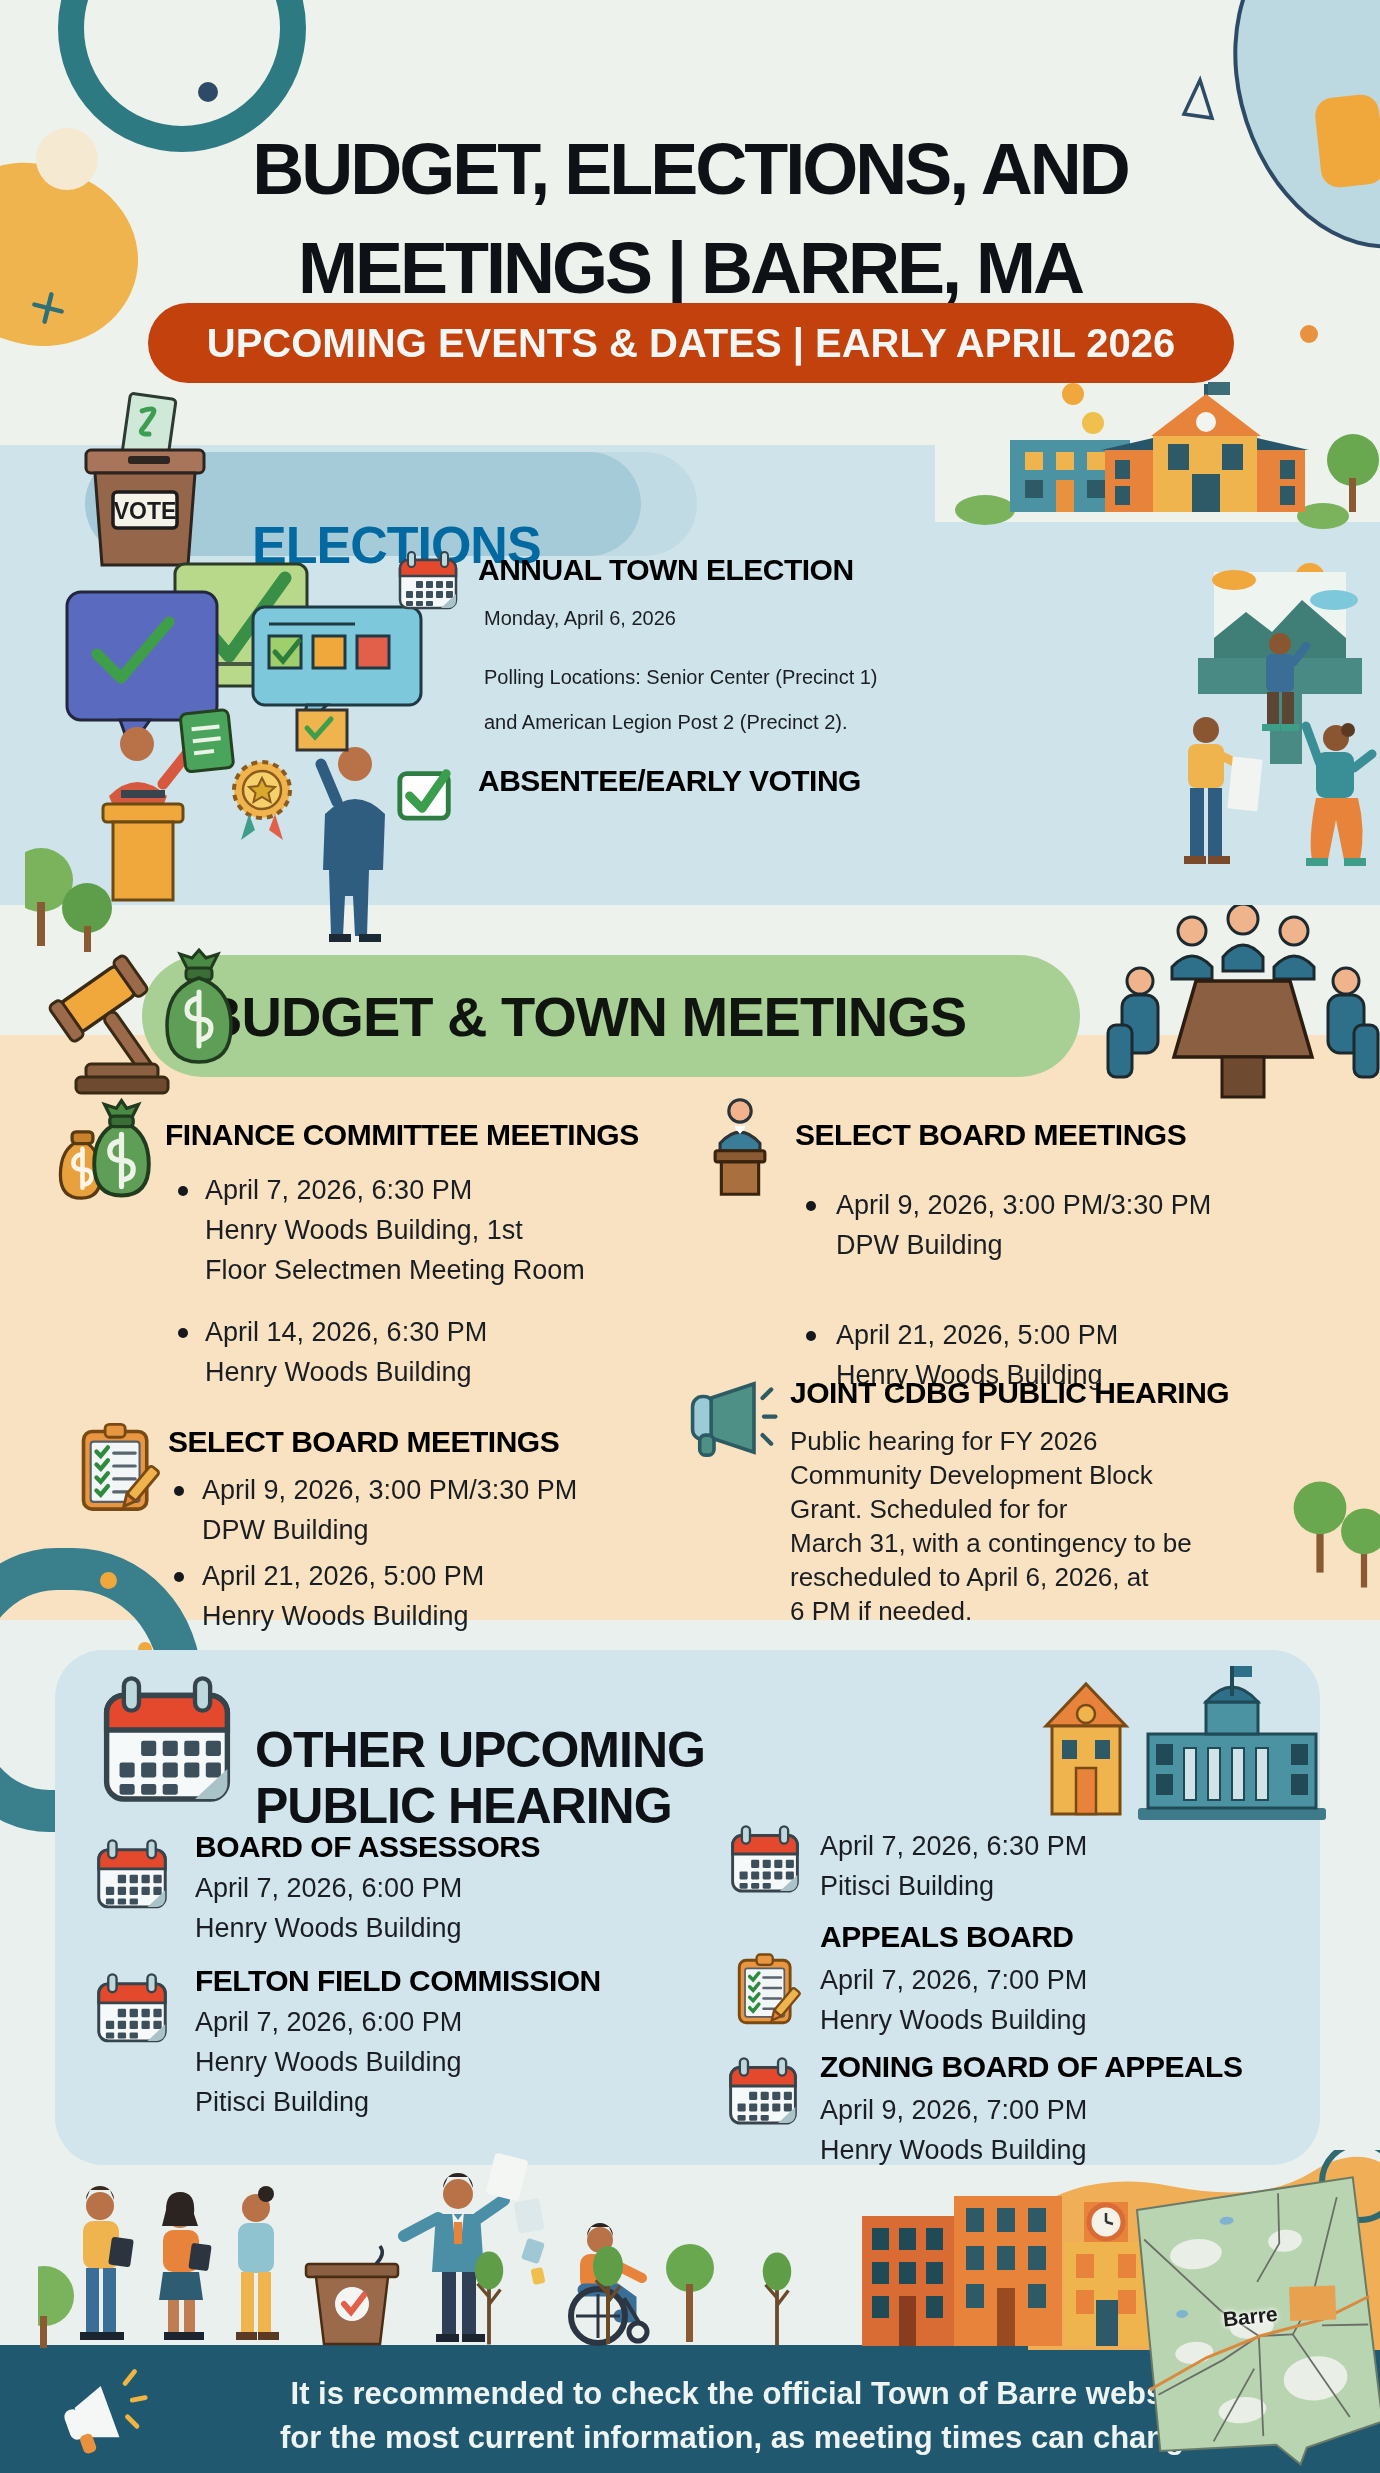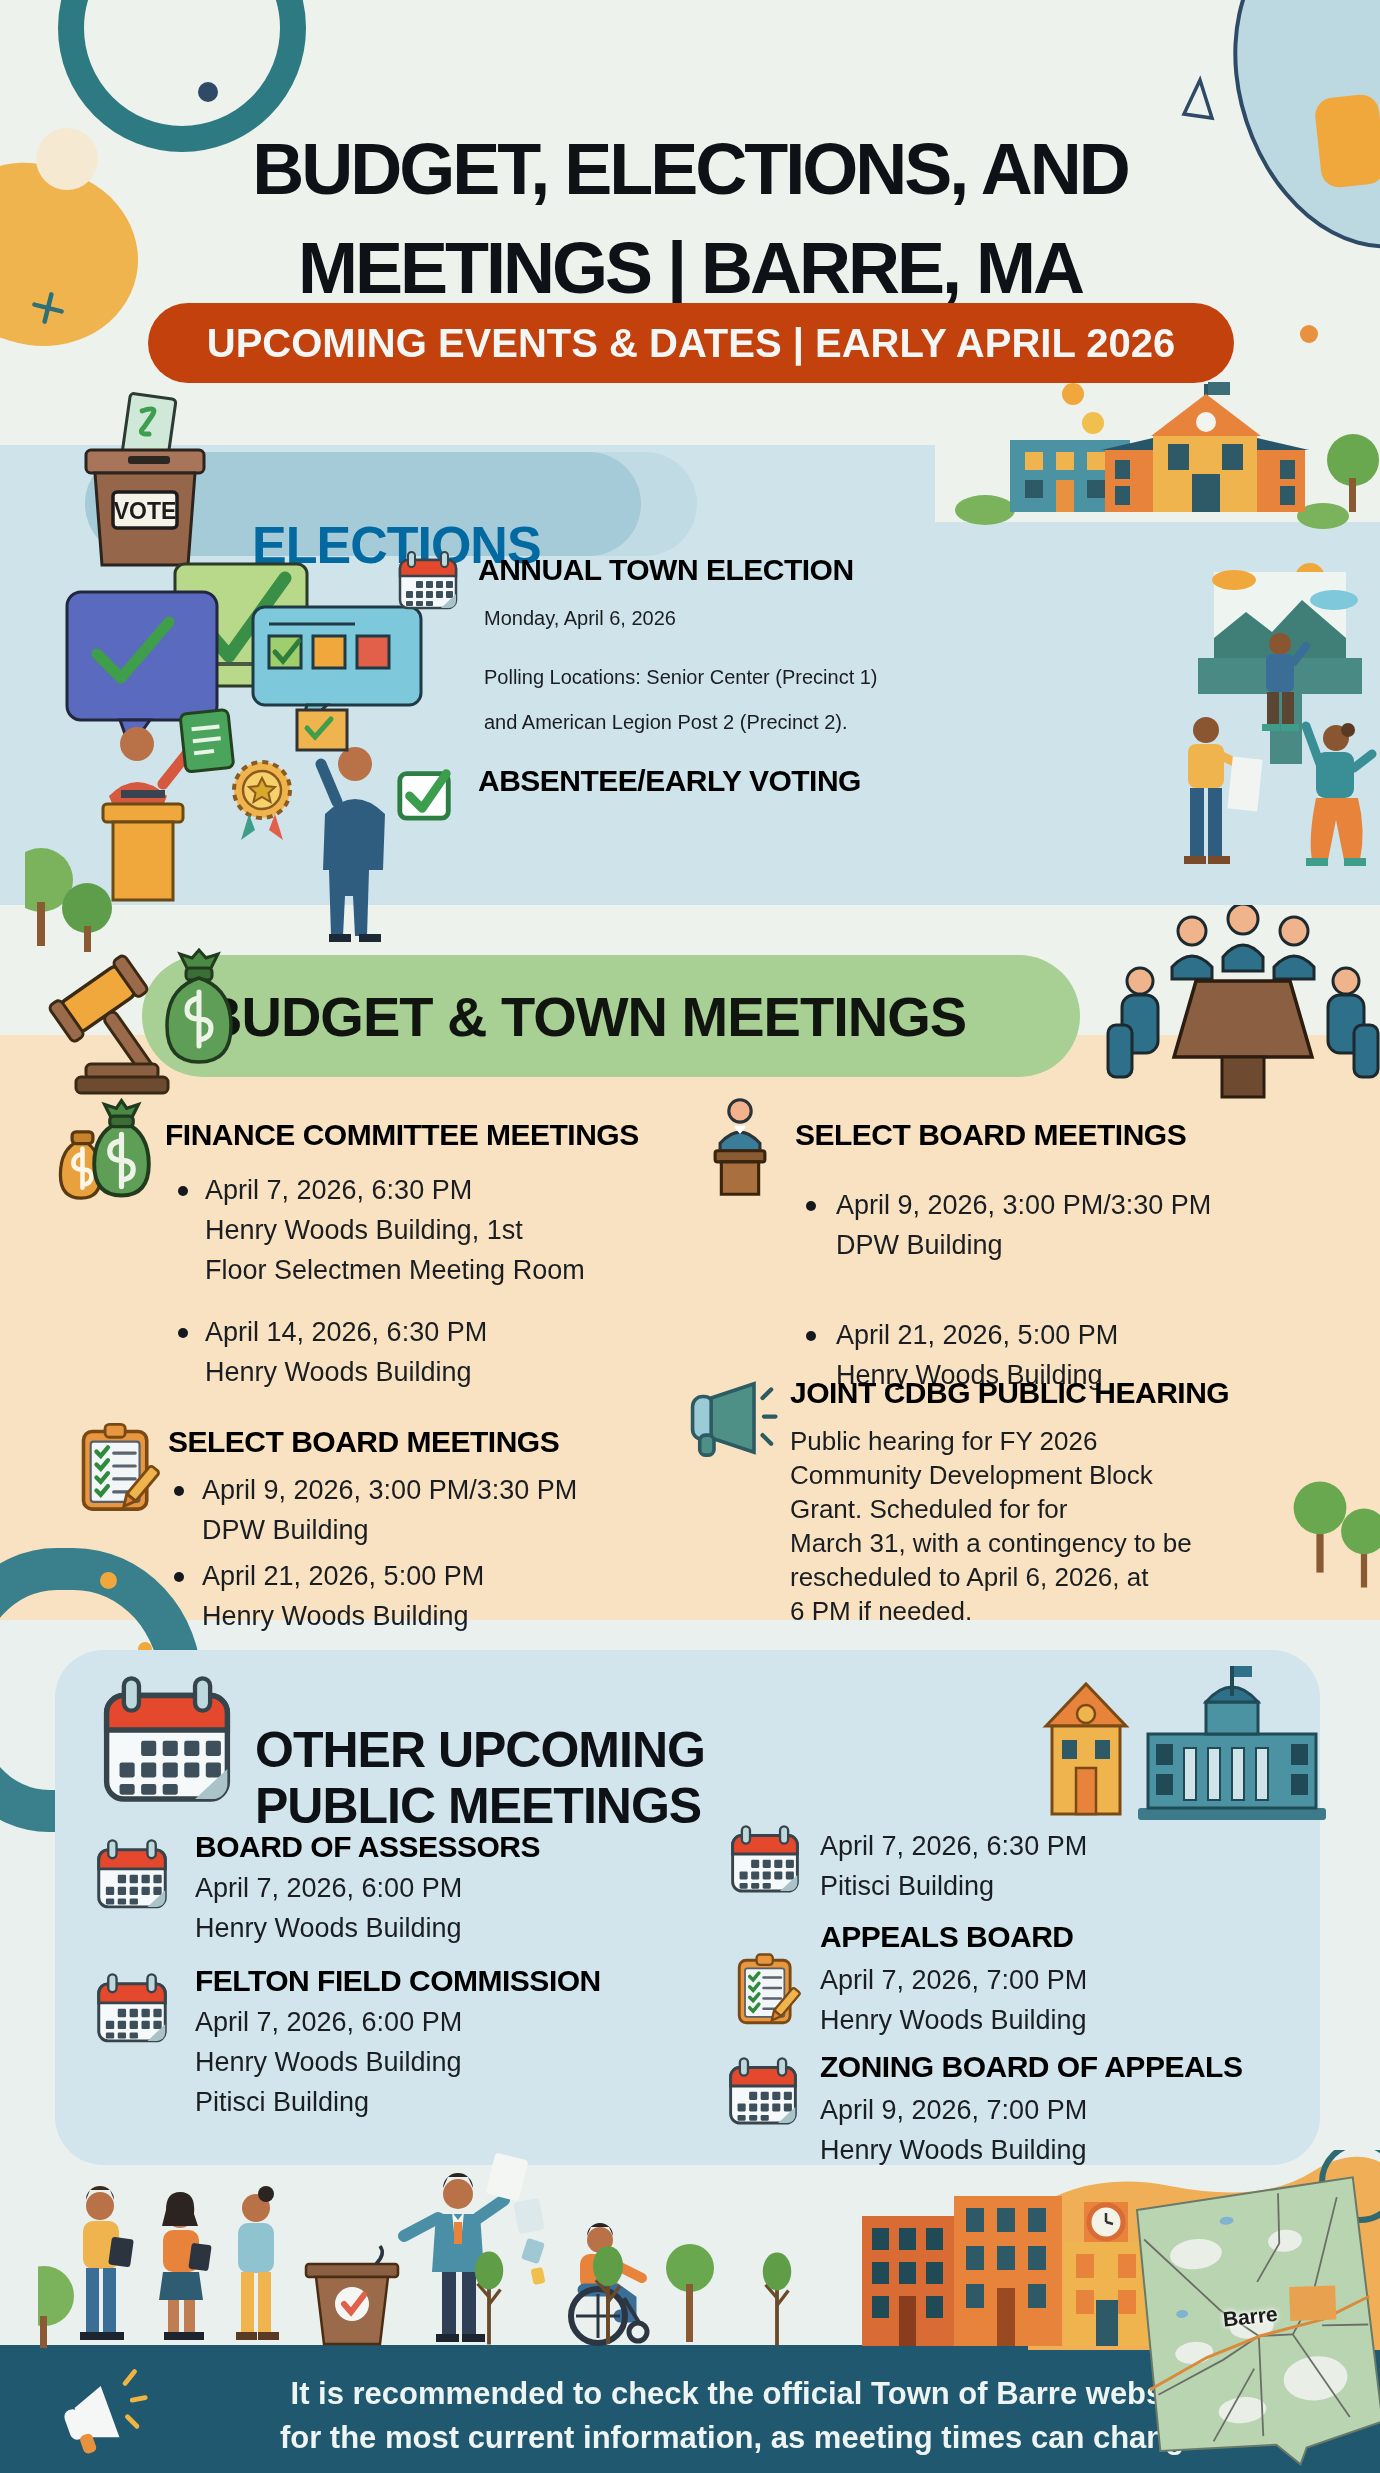--- a/index.html
+++ b/index.html
@@ -423,21 +423,21 @@
     </svg>
   <svg class="abs" style="left:1338px;top:1492px" width="52" height="112">
       <use href="#tree"></use>
     </svg>
 
   <div class="abs panel-other"></div>
   <svg class="abs" style="left:98px;top:1672px" width="138" height="142">
       <use href="#cal"></use>
     </svg>
   <h2 class="abs h-other pre">OTHER UPCOMING
-PUBLIC MEETINGS</h2>
+PUBLIC HEARING</h2>
   <svg class="abs" style="left:1038px;top:1660px" width="292" height="162" viewBox="0 0 292 162">
     <rect x="100" y="148" width="188" height="12" rx="3" fill="#3d7a8a"></rect>
     <rect x="110" y="74" width="168" height="74" fill="#4b93a2" stroke="#1f4a56" stroke-width="3"></rect>
     <path d="M168 42 h52 v32 h-52 Z" fill="#4b93a2" stroke="#1f4a56" stroke-width="3"></path>
     <path d="M168 42 q26 -30 52 0 Z" fill="#2e6f8a" stroke="#1f4a56" stroke-width="3"></path>
     <rect x="192" y="6" width="4" height="30" fill="#1f4a56"></rect>
       <rect x="196" y="6" width="18" height="11" fill="#2e6f8a"></rect>
     <g fill="#cfe3e8" stroke="#1f4a56" stroke-width="2">
       <rect x="146" y="88" width="12" height="52"></rect>
         <rect x="170" y="88" width="12" height="52"></rect>

